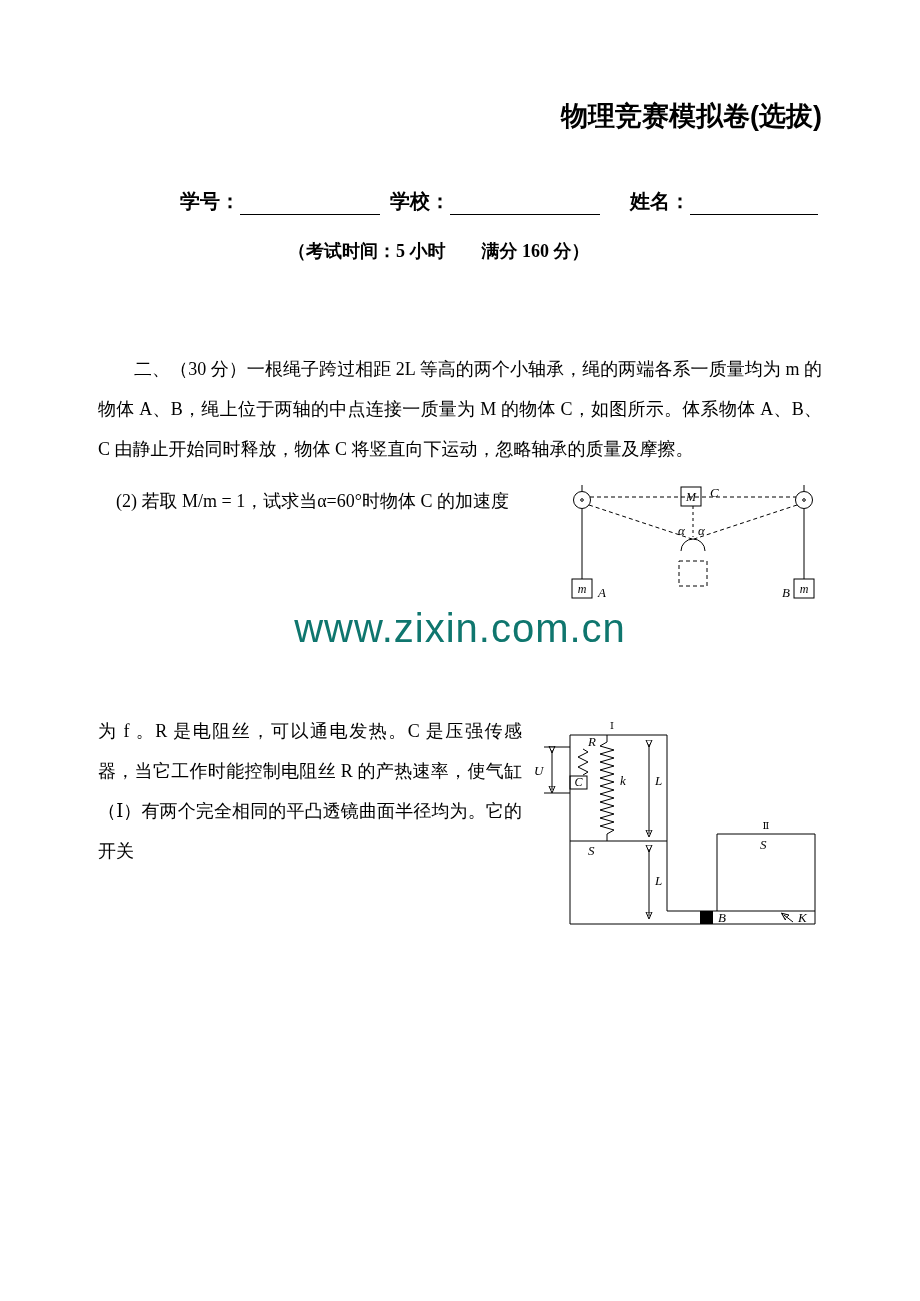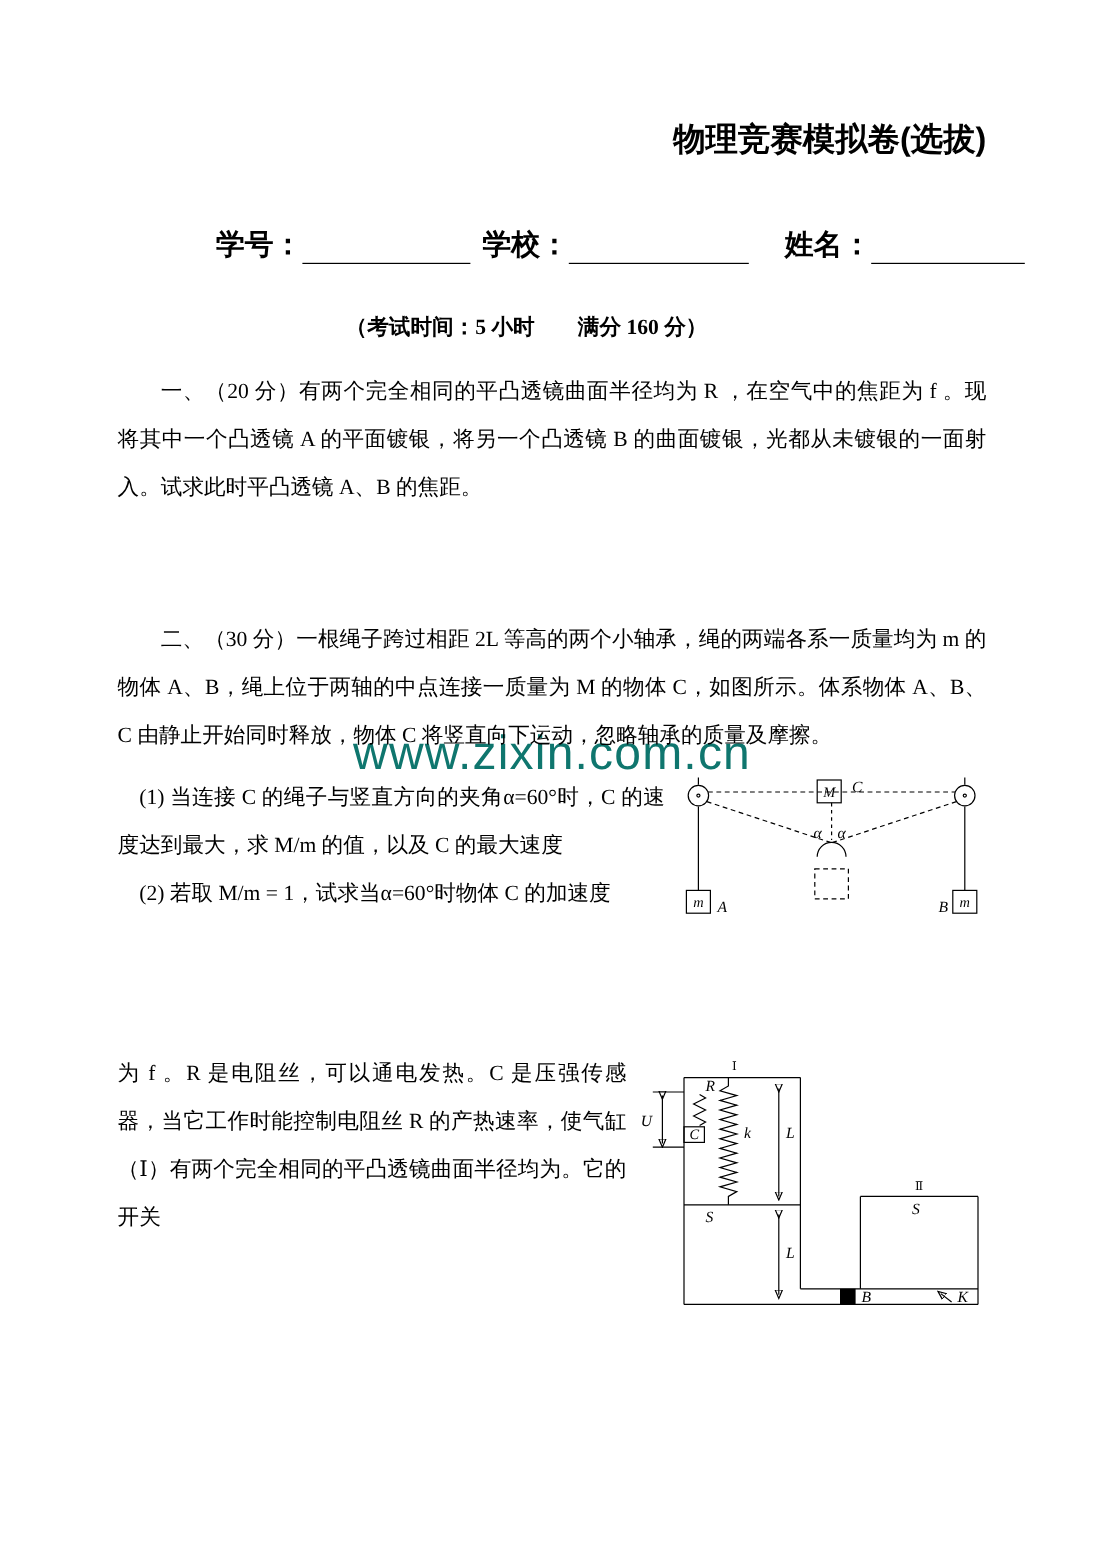--- a/index.html
+++ b/index.html
@@ -15,21 +15,21 @@
     font-family:"Liberation Sans","DejaVu Sans",sans-serif;
     font-size:40px; color:#0f766e; letter-spacing:1px; white-space:nowrap;
     z-index:0; user-select:none;
   }
   .title {
     position:relative; z-index:1;
     text-align:right; font-size:27px; font-weight:bold;
     font-family:"Liberation Sans","DejaVu Sans",sans-serif;
     margin-bottom:54px;
   }
-  .student-line { position:relative; z-index:1; font-size:24px; font-weight:bold; margin-left:82px; margin-bottom:40px; white-space:nowrap; }
+  .student-line { position:relative; z-index:1; font-size:20px; font-weight:bold; margin-left:82px; margin-bottom:24px; white-space:nowrap; }
   .blank { display:inline-block; border-bottom:1px solid #000; height:20px; vertical-align:bottom; }
   .b1 { width:140px; margin-right:10px; }
   .b2 { width:150px; margin-right:30px; }
   .b3 { width:128px; }
   .exam-info { position:relative; z-index:1; font-size:18px; font-weight:bold; margin-left:190px; margin-bottom:22px; }
   .para { position:relative; z-index:1; font-size:18px; line-height:40px; text-align:justify; }
   .indent { text-indent:2em; }
   .prob2 { margin-top:86px; }
   .prob3 { margin-top:88px; }
   .wrap2 { margin-top:12px; min-height:140px; }
@@ -52,21 +52,20 @@
   <div class="watermark">www.zixin.com.cn</div>
 
   <h1 class="title">物理竞赛模拟卷(选拔)</h1>
 
   <div class="student-line">
     <span>学号：</span><span class="blank b1"></span><span>学校：</span><span class="blank b2"></span><span>姓名：</span><span class="blank b3"></span>
   </div>
 
   <div class="exam-info">（考试时间：5 小时　　满分 160 分）</div>
 
-  <p class="para indent">一、（20 分）有两个完全相同的平凸透镜曲面半径均为 R ，在空气中的焦距为 f 。现将其中一个凸透镜 A 的平面镀银，将另一个凸透镜 B 的曲面镀银，光都从未镀银的一面射入。试求此时平凸透镜 A、B 的焦距。</p>
 
   <div class="prob2">
     <p class="para indent">二、（30 分）一根绳子跨过相距 2L 等高的两个小轴承，绳的两端各系一质量均为 m 的物体 A、B，绳上位于两轴的中点连接一质量为 M 的物体 C，如图所示。体系物体 A、B、C 由静止开始同时释放，物体 C 将竖直向下运动，忽略轴承的质量及摩擦。</p>
     <div class="wrap2">
       <svg class="fig fig2" width="258" height="140" viewBox="0 0 258 140">
         <g>
           <line x1="18" y1="2" x2="18" y2="8"></line>
           <circle cx="18" cy="17" r="8.5"></circle>
           <circle cx="18" cy="17" r="1.3" fill="#000" stroke="none"></circle>
         </g>
@@ -100,21 +99,20 @@
           <rect class="stroked" x="8" y="96" width="20" height="19" fill="#fff"></rect>
           <text class="boxlab" x="18" y="110">m</text>
           <text class="var" x="34" y="114">A</text>
         </g>
         <g>
           <rect class="stroked" x="230" y="96" width="20" height="19" fill="#fff"></rect>
           <text class="boxlab" x="240" y="110">m</text>
           <text class="var" x="218" y="114">B</text>
         </g>
       </svg>
-      <p class="para sub">(1) 当连接 C 的绳子与竖直方向的夹角α=60°时，C 的速度达到最大，求 M/m 的值，以及 C 的最大速度</p>
       <p class="para sub">(2) 若取 M/m = 1，试求当α=60°时物体 C 的加速度</p>
     </div>
   </div>
 
   <div class="prob3">
     <div class="wrap3">
       <svg class="fig fig3" width="292" height="232" viewBox="0 0 292 232">
         <defs>
           <marker id="ah" markerWidth="8" markerHeight="8" refX="4" refY="4" orient="auto">
             <path d="M0,1 L7,4 L0,7 z" fill="#000" stroke="none"></path>

